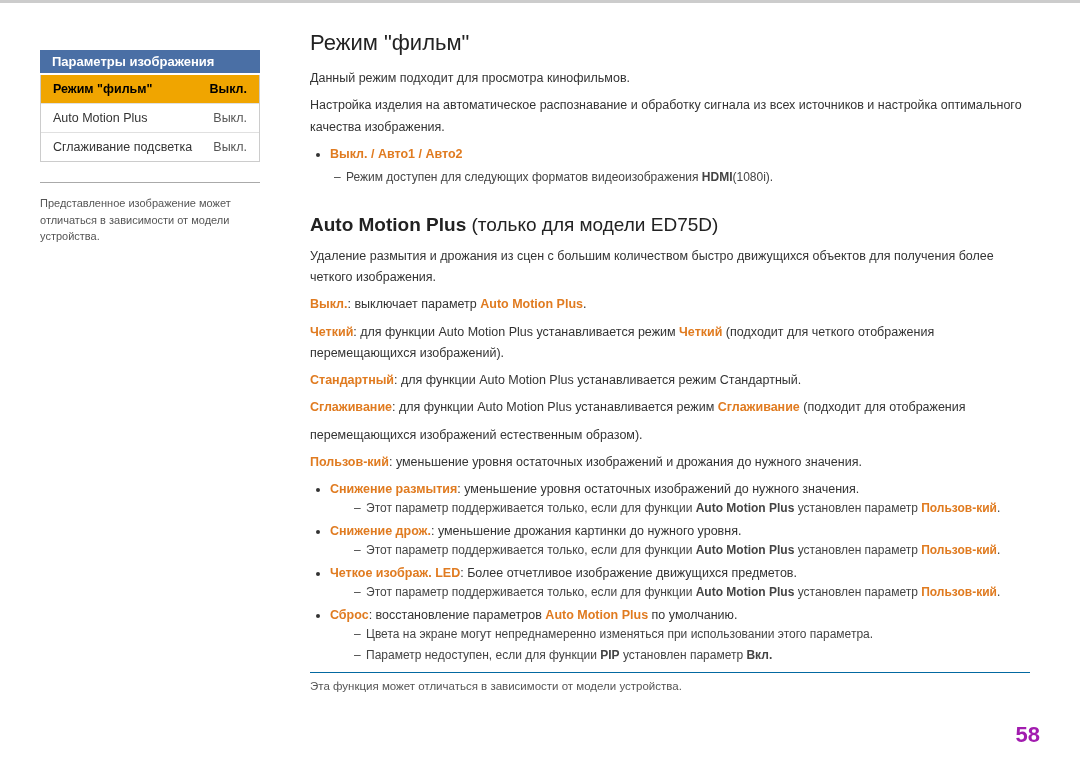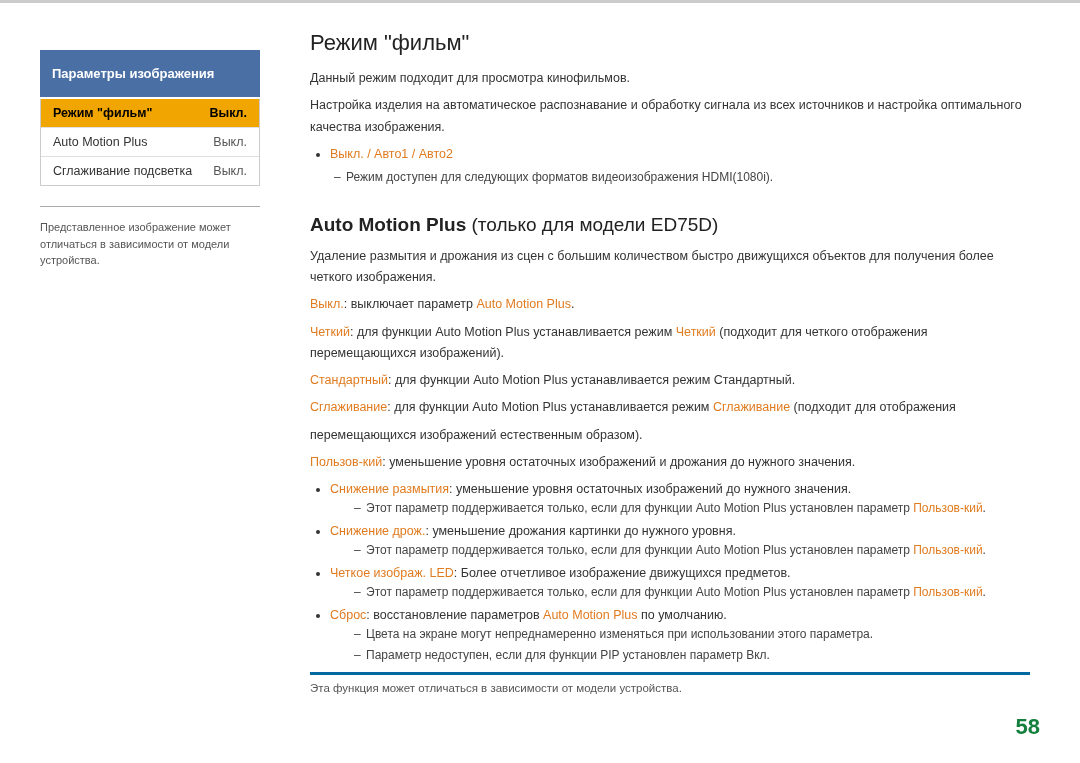--- a/index.html
+++ b/index.html
@@ -35,21 +35,21 @@
     .sidebar {
       width: 220px;
       flex-shrink: 0;
       margin-top: 20px;
       margin-right: 50px;
     }
 
     .sidebar-title {
       background: #4a6fa5;
       color: #fff;
-      padding: 16px 12px;
+      padding: 4px 12px;
       font-size: 13px;
       font-weight: bold;
       margin-bottom: 2px;
     }
 
     .sidebar-menu {
       border: 1px solid #ccc;
       border-top: none;
     }
 
@@ -116,21 +116,21 @@
 
     .section-body p {
       margin-bottom: 6px;
     }
 
     .highlight-orange {
       color: #e07b20;
     }
 
     .bold {
-      font-weight: normal;
+      font-weight: bold;
     }
 
     .bullet-list {
       list-style: disc;
       margin-left: 20px;
       margin-top: 4px;
     }
 
     .bullet-list li {
       margin-bottom: 4px;
@@ -152,34 +152,34 @@
       color: #444;
     }
 
     .dash-list li::before {
       content: '–';
       position: absolute;
       left: 0;
     }
 
     .note-line {
-      border-top: 3px solid #0369a1;
+      border-top: 1px solid #0369a1;
       padding-top: 5px;
       margin-top: 8px;
       font-size: 11.5px;
       color: #555;
       line-height: 1.5;
     }
 
     .page-number {
       position: absolute;
-      bottom: 23px;
+      bottom: 15px;
       right: 40px;
       font-size: 22px;
-      color: #15803d;
+      color: #a21caf;
       font-weight: bold;
     }
   </style>
 </head>
 <body>
 
 <div class="top-line"></div>
 
 <div class="page-container">
 

